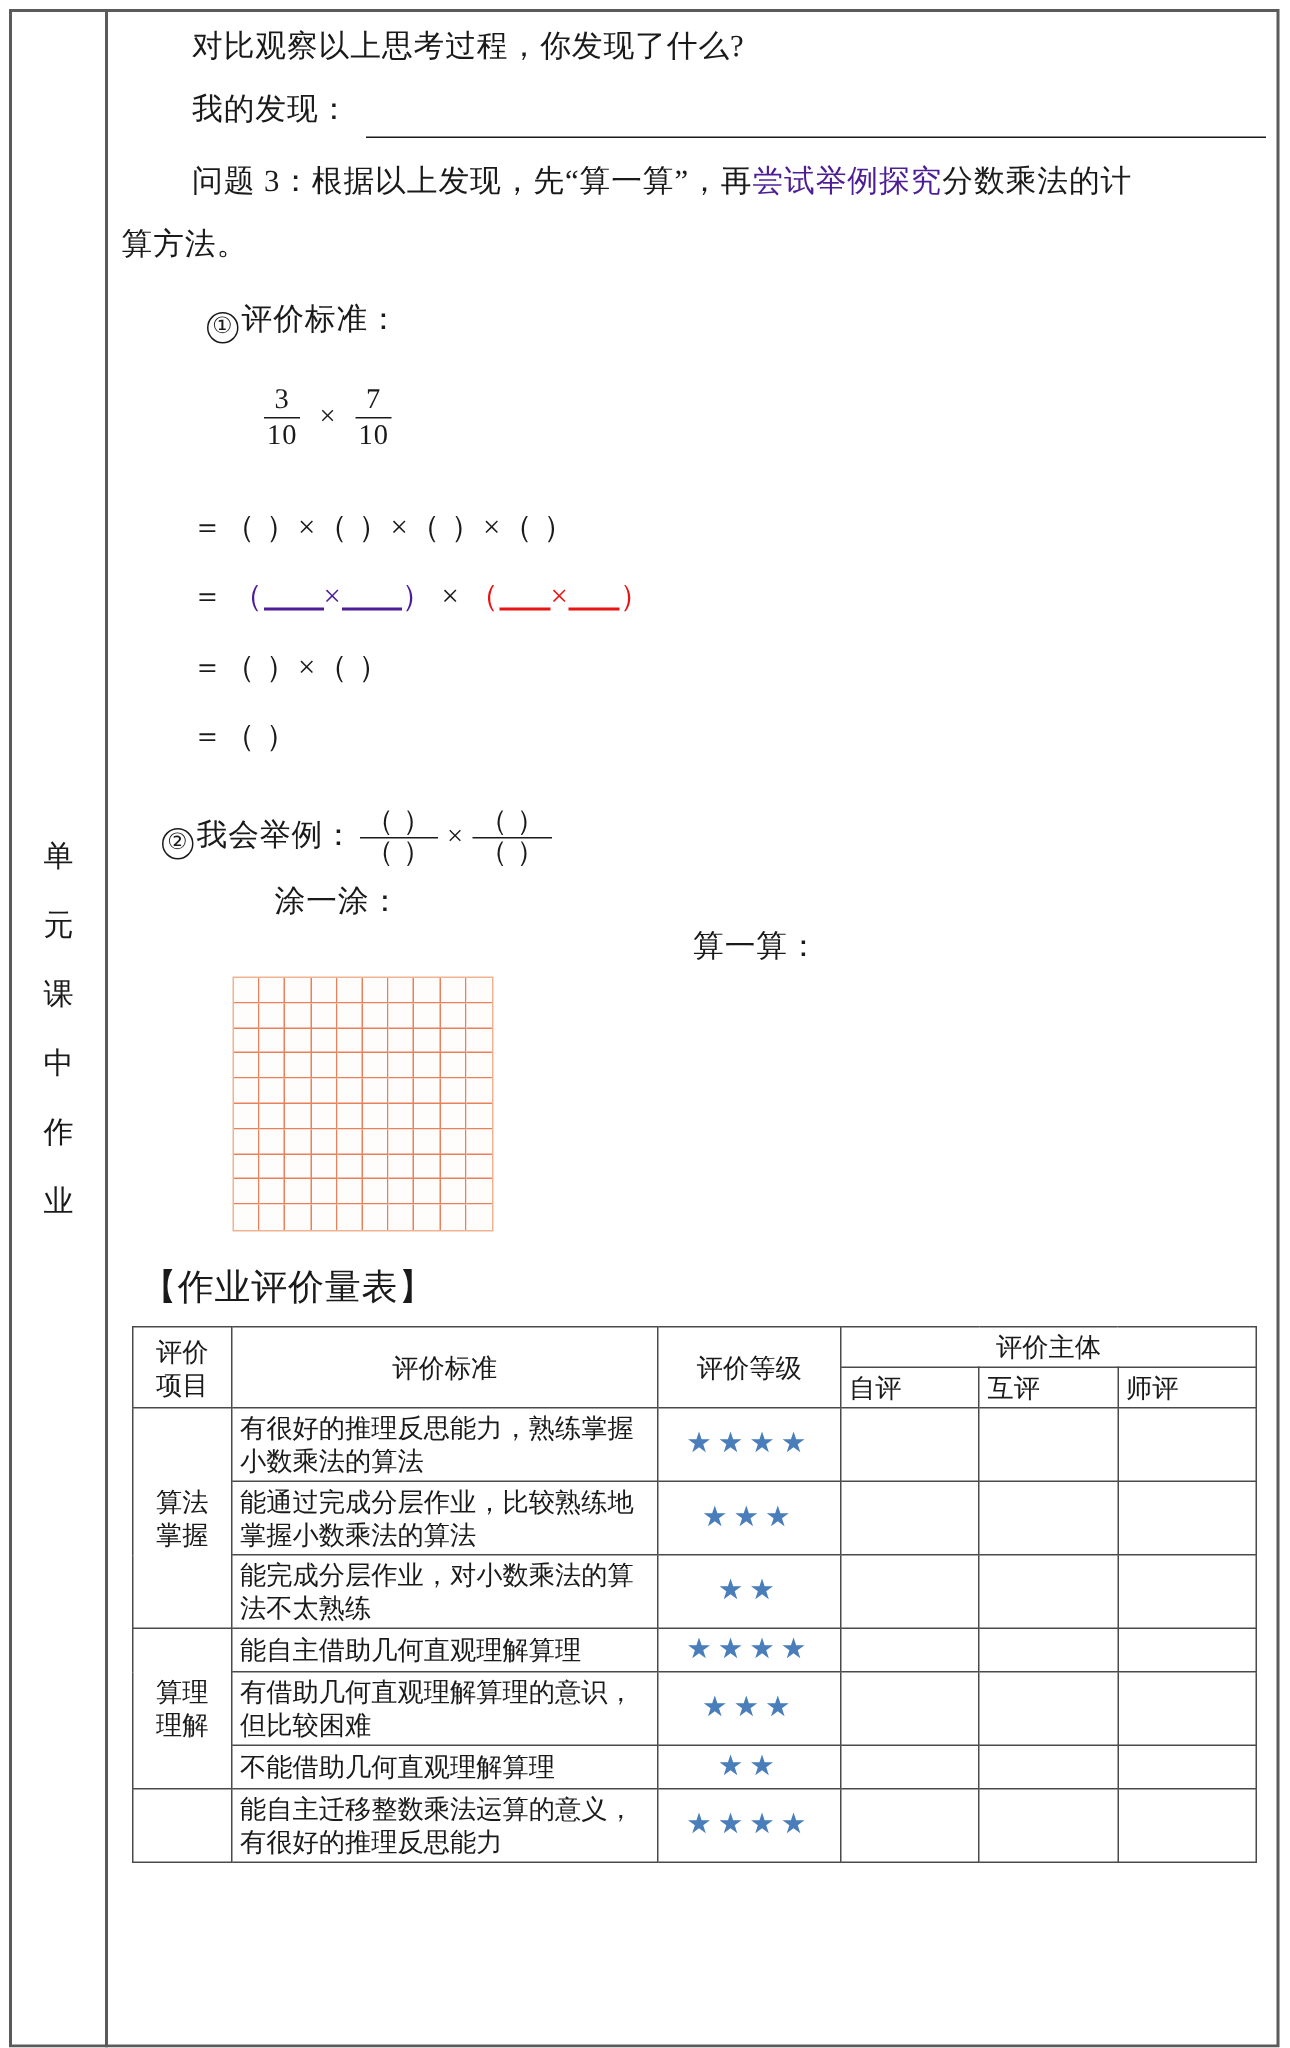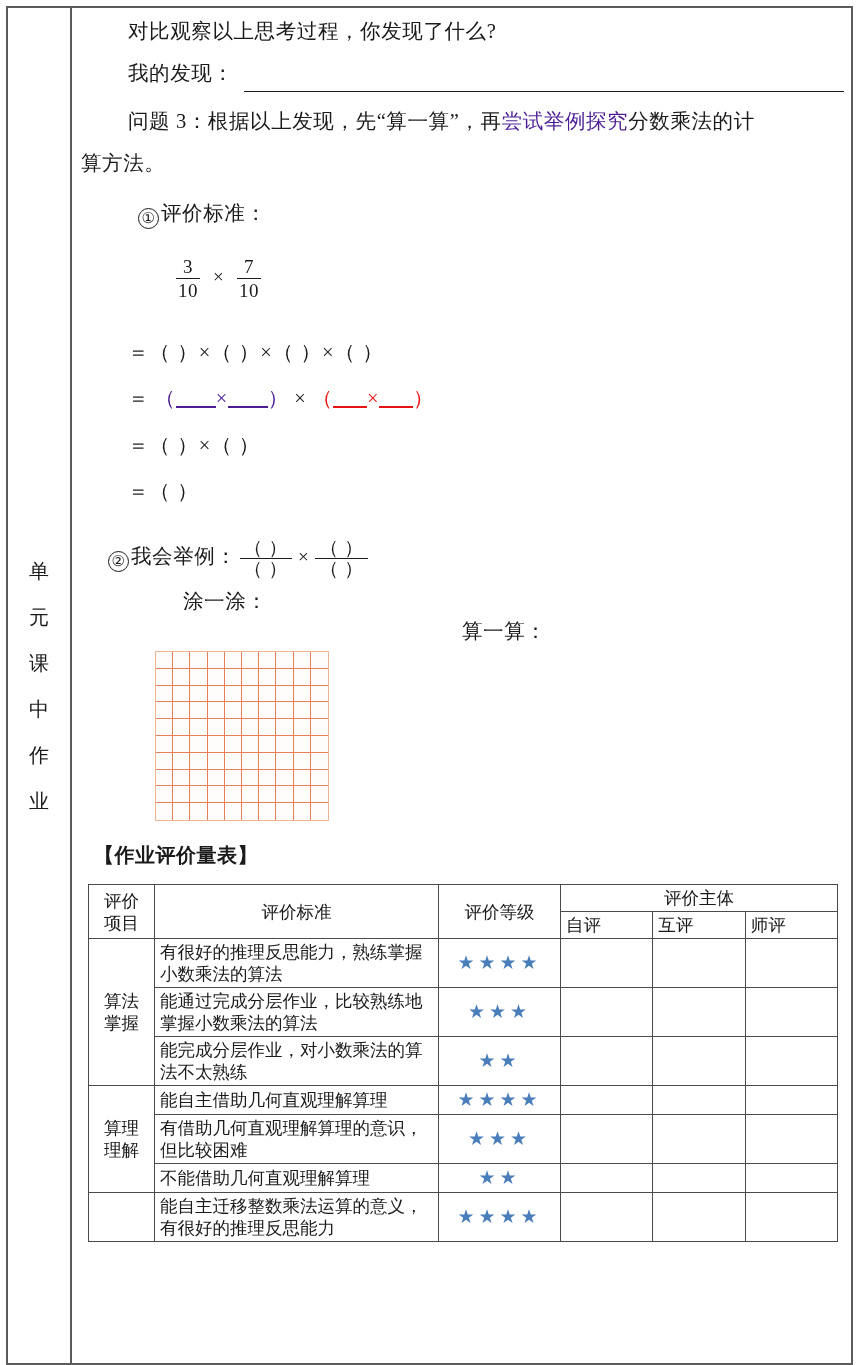--- a/index.html
+++ b/index.html
@@ -148,22 +148,22 @@
     background: #fffdfb;
   }
   #grid .cell:last-child { border-right: none; }
   #grid .cellrow:last-child .cell { border-bottom: none; }
 
   
   #evalheading {
     position: absolute;
     left: 22px;
     top: 836px;
-    font-size: 20px;
-    font-weight: bold;
+    font-size: 24px;
+    font-weight: normal;
     letter-spacing: 0.5px;
   }
 
   #evaltable {
     position: absolute;
     left: 16px;
     top: 878px;
     width: 750px;
     border-collapse: collapse;
     table-layout: fixed;

